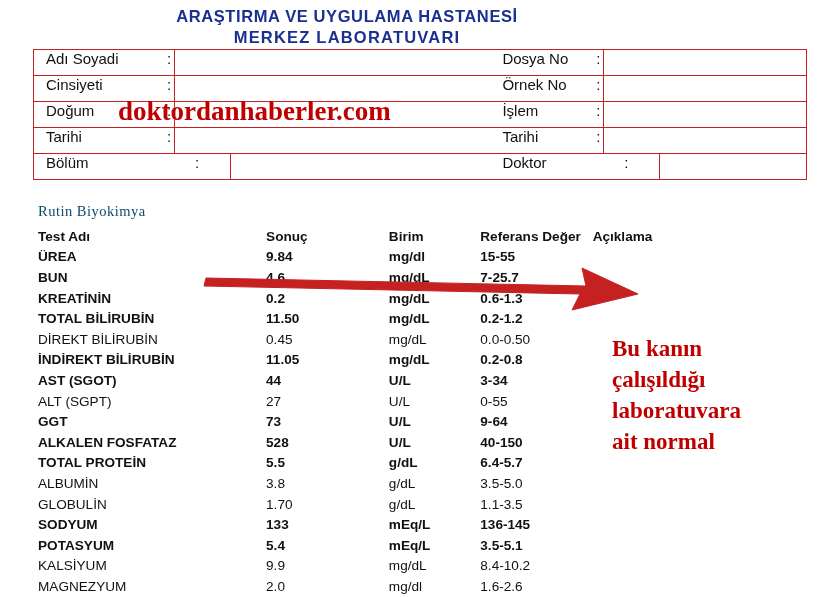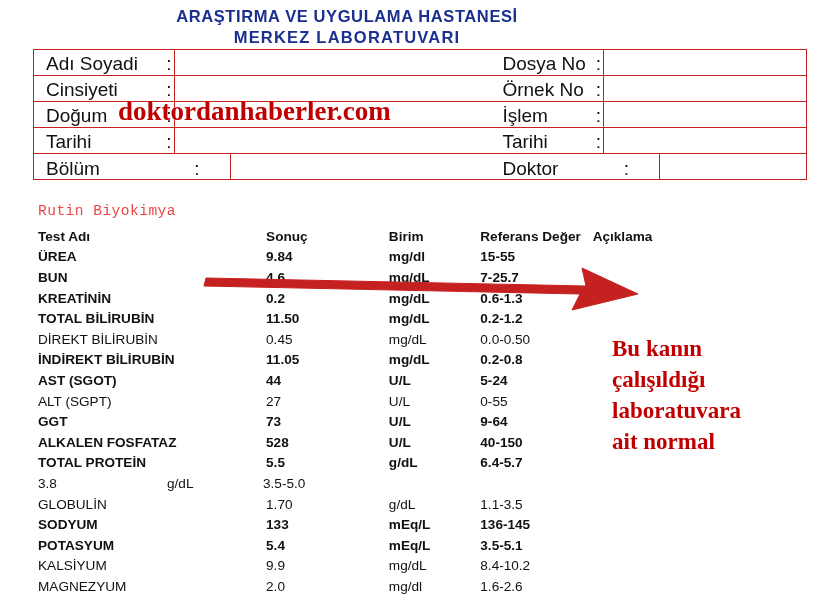--- a/index.html
+++ b/index.html
@@ -37,23 +37,23 @@
   }
   .info-col {
     position: relative;
     height: 100%;
   }
   .info-col.left  { width: 455px; }
   .info-col.right { width: 318px; }
   .info-row {
     height: 26px;
     display: flex;
-    align-items: flex-end;
+    align-items: flex-start;
     border-bottom: 1px solid #c62121;
-    font-size: 19px;
+    font-size: 15px;
     color: #111;
   }
   .info-row:last-child { border-bottom: none; gap: 28px; }
   .info-label {
     padding-left: 12px;
     width: 130px;
     white-space: nowrap;
   }
   .info-col.right .info-label { padding-left: 14px; width: 105px; }
   .info-sep {
@@ -81,23 +81,23 @@
     color: #c00000;
     white-space: nowrap;
     text-shadow: 0 0 1px rgba(255,255,255,0.9);
     z-index: 5;
   }
 
   
   .section-title {
     position: absolute;
     top: 203px; left: 38px;
-    font-family: Liberation Mono, monospace;
+    font-family: Liberation Serif, serif;
     font-size: 14.5px;
-    color: #ef4444;
+    color: #0c4a6e;
     letter-spacing: 0.5px;
   }
   .results {
     position: absolute;
     top: 226px; left: 38px;
     width: 640px;
     font-size: 13.6px;
     color: #111;
   }
   .res-row {
@@ -253,21 +253,21 @@
         <div class="c-name">İNDİREKT BİLİRUBİN</div>
         <div class="c-val">11.05</div>
         <div class="c-unit">mg/dL</div>
         <div class="c-ref">0.2-0.8</div>
         <div class="c-exp"></div>
       </div>
       <div class="res-row bold">
         <div class="c-name">AST (SGOT)</div>
         <div class="c-val">44</div>
         <div class="c-unit">U/L</div>
-        <div class="c-ref">5-24</div>
+        <div class="c-ref">3-34</div>
         <div class="c-exp"></div>
       </div>
       <div class="res-row">
         <div class="c-name">ALT (SGPT)</div>
         <div class="c-val">27</div>
         <div class="c-unit">U/L</div>
         <div class="c-ref">0-55</div>
         <div class="c-exp"></div>
       </div>
       <div class="res-row bold">
@@ -285,20 +285,21 @@
         <div class="c-exp"></div>
       </div>
       <div class="res-row bold">
         <div class="c-name">TOTAL PROTEİN</div>
         <div class="c-val">5.5</div>
         <div class="c-unit">g/dL</div>
         <div class="c-ref">6.4-5.7</div>
         <div class="c-exp"></div>
       </div>
       <div class="res-row">
+        <div class="c-name">ALBUMİN</div>
         <div class="c-val">3.8</div>
         <div class="c-unit">g/dL</div>
         <div class="c-ref">3.5-5.0</div>
         <div class="c-exp"></div>
       </div>
       <div class="res-row">
         <div class="c-name">GLOBULİN</div>
         <div class="c-val">1.70</div>
         <div class="c-unit">g/dL</div>
         <div class="c-ref">1.1-3.5</div>

